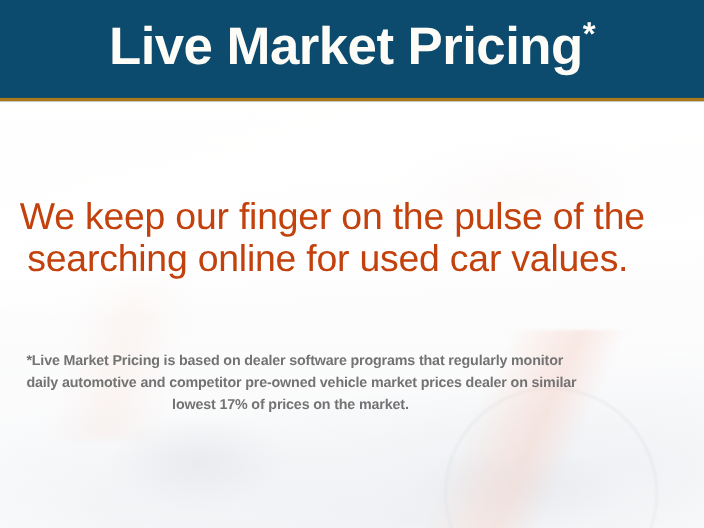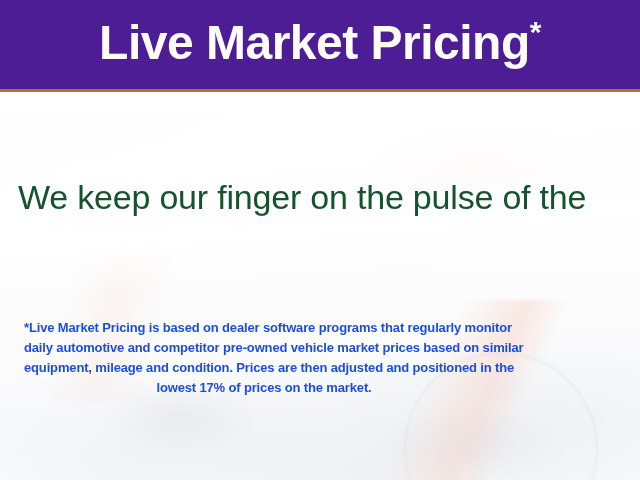--- a/index.html
+++ b/index.html
@@ -125,21 +125,21 @@
   }
 
   
   .header-band {
     position: absolute;
     left: 0;
     top: 0;
     width: 640px;
     height: 92px;
     z-index: 5;
-    background: #4c1d95;
+    background: #0c4a6e;
     border-bottom: 3px solid #a8781f;
     box-sizing: border-box;
     display: flex;
     align-items: center;
     justify-content: center;
   }
   .header-title {
     color: #fdfcf7;
     font-size: 48px;
     font-weight: bold;
@@ -156,39 +156,39 @@
   }
 
   
   .headline {
     position: absolute;
     left: 0;
     top: 178px;
     width: 596px;
     z-index: 6;
     text-align: center;
-    color: #14532d;
+    color: #c2410c;
     font-size: 34px;
     font-weight: normal;
     line-height: 38px;
     letter-spacing: -0.2px;
     padding: 0 18px;
     box-sizing: border-box;
   }
   .headline .hl-line { display: block; white-space: nowrap; }
 
   
   .disclaimer {
     position: absolute;
     left: 0;
     top: 318px;
     width: 528px;
     z-index: 6;
     text-align: center;
-    color: #1d4ed8;
+    color: #737373;
     font-size: 13px;
     font-weight: bold;
     line-height: 20px;
     letter-spacing: -0.15px;
     padding: 0 24px;
     box-sizing: border-box;
   }
   .disclaimer .dc-line { display: block; white-space: nowrap; }
 </style>
 </head>
@@ -209,22 +209,22 @@
   </div>
 
   <div class="header-band">
     <div class="header-title">
       <span>Live Market Pricing</span><span class="asterisk">*</span>
     </div>
   </div>
 
   <div class="headline">
     <span class="hl-line">We keep our finger on the pulse of the</span>
+    <span class="hl-line">searching online for used car values.</span>
   </div>
 
   <div class="disclaimer">
     <span class="dc-line">*Live Market Pricing is based on dealer software programs that regularly monitor</span>
-    <span class="dc-line">daily automotive and competitor pre-owned vehicle market prices based on similar</span>
-    <span class="dc-line">equipment, mileage and condition. Prices are then adjusted and positioned in the</span>
+    <span class="dc-line">daily automotive and competitor pre-owned vehicle market prices dealer on similar</span>
     <span class="dc-line">lowest 17% of prices on the market.</span>
   </div>
 
 </div>
 
 </body></html>

